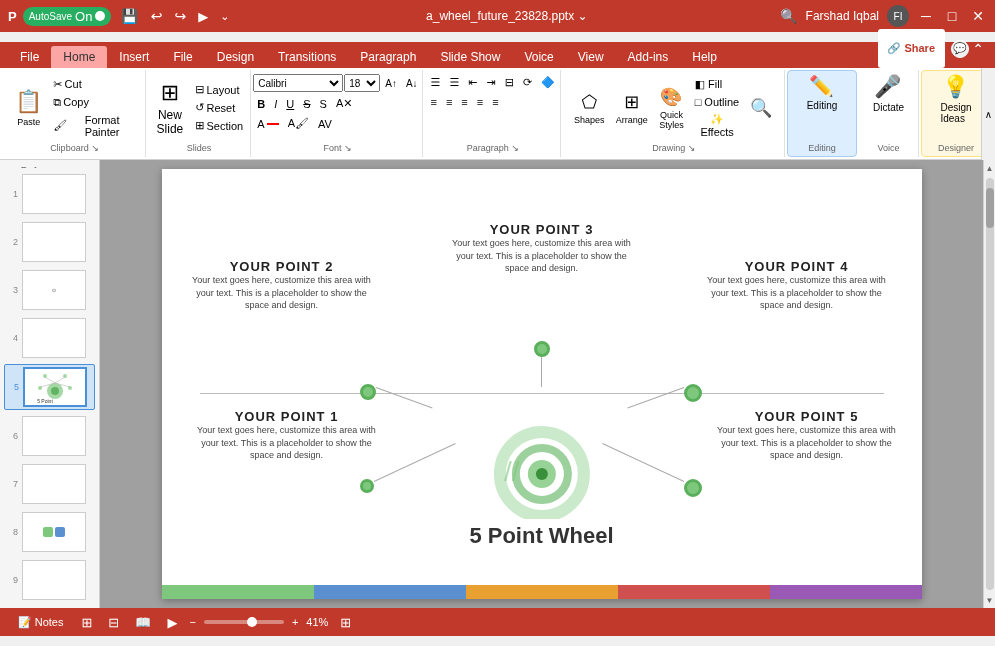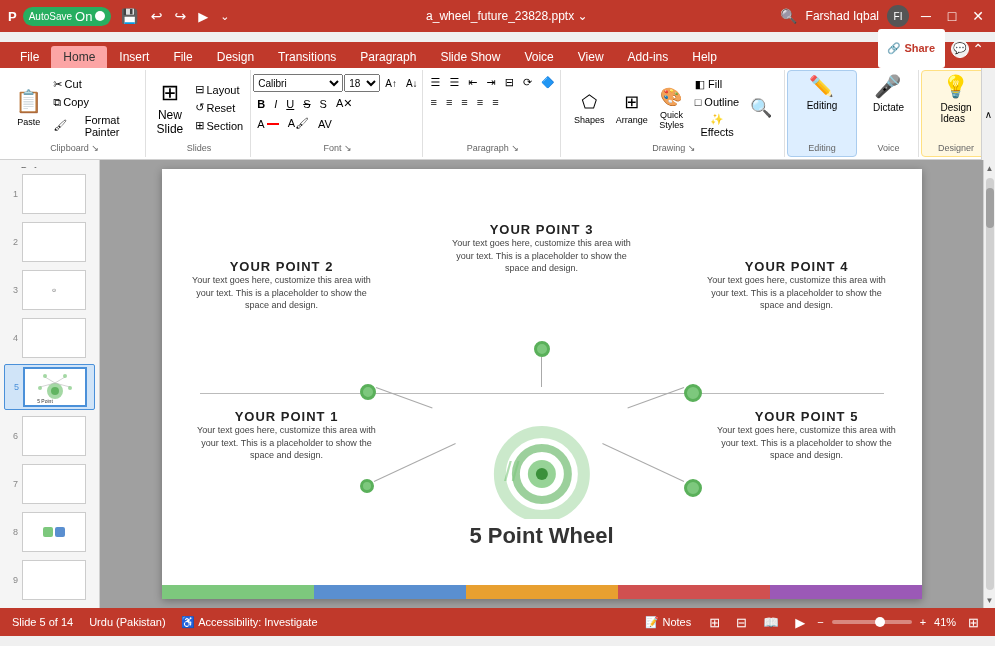--- a/index.html
+++ b/index.html
@@ -603,28 +603,20 @@
   <div class="side-scrollbar">
     <div class="scroll-arrow">▲</div>
     <div class="scroll-track">
       <div class="scroll-thumb"></div>
     </div>
     <div class="scroll-arrow">▼</div>
   </div>
 </div>
 
 <div class="status-bar">
-  <div class="status-left">
-    <span>Slide 5 of 14</span>
-    <span>Urdu (Pakistan)</span>
-    <button class="accessibility-btn">
-      <span>♿</span>
-      <span>Accessibility: Investigate</span>
-    </button>
-  </div>
   <div class="status-right">
     <button class="notes-btn">
       <span>📝</span>
       <span>Notes</span>
     </button>
     <button class="view-btn">⊞</button>
     <button class="view-btn">⊟</button>
     <button class="view-btn">📖</button>
     <button class="view-btn">▶</button>
     <span>−</span>

